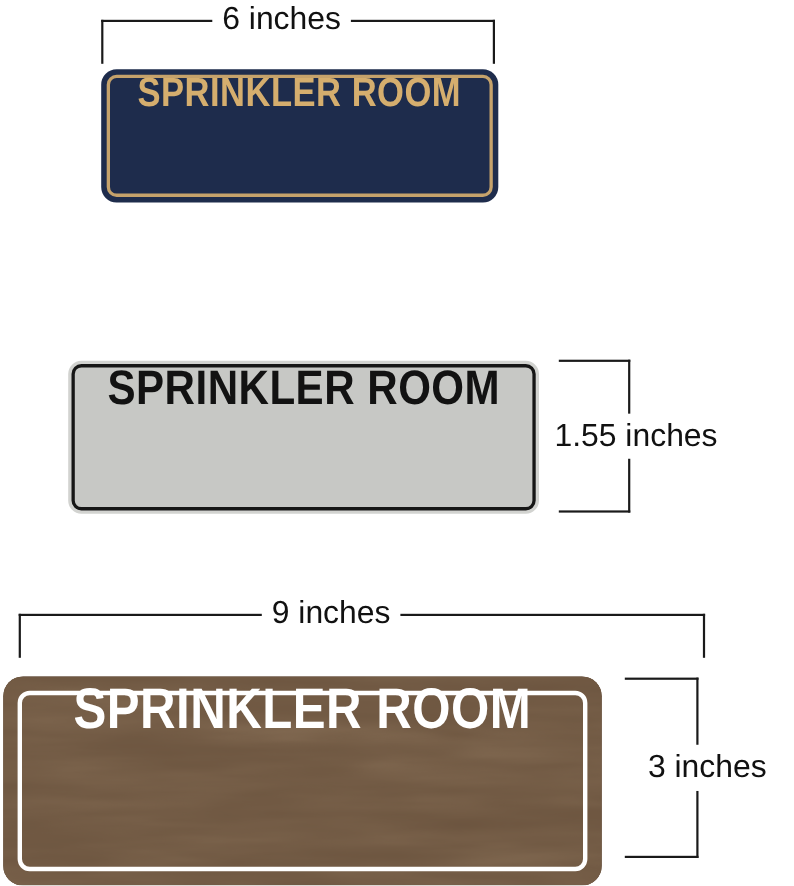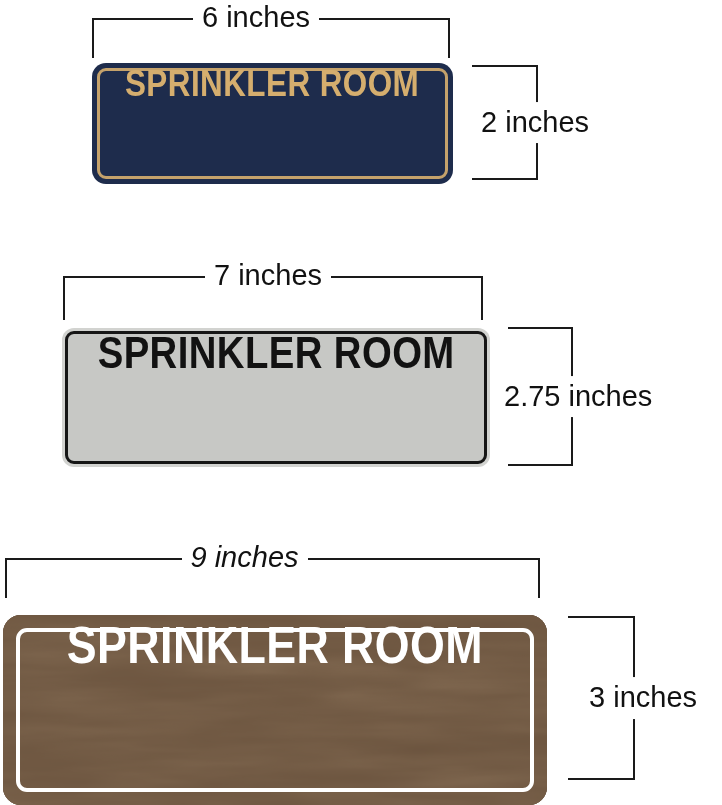--- a/index.html
+++ b/index.html
@@ -101,43 +101,37 @@
 </style>
 </head>
 <body>
 
 <div class="stage">
 
   <div class="dim dim-h" style="left:92px;top:18px;width:358px;height:40px;">
     <span class="dim-label" style="transform:translate(calc(-50% - 15px),-50%);">6 inches</span>
   </div>
 
-  <div class="dim dim-v" style="left:472px;top:65px;width:66px;height:115px;">
-    <span class="dim-label" style="left:3px;">2 inches</span>
-  </div>
 
   <div class="sign sign-navy">
     <div class="sign-inner-border"></div>
     <span class="sign-label">SPRINKLER ROOM</span>
   </div>
 
-  <div class="dim dim-h" style="left:63px;top:276px;width:420px;height:44px;">
-    <span class="dim-label" style="transform:translate(calc(-50% - 5px),-50%);">7 inches</span>
-  </div>
 
   <div class="dim dim-v" style="left:508px;top:327px;width:65px;height:139px;">
-    <span class="dim-label" style="left:-10px;">2.75 inches</span>
+    <span class="dim-label" style="left:-10px;">1.55 inches</span>
   </div>
 
   <div class="sign sign-silver">
     <div class="sign-fill sign-inner-border"></div>
     <span class="sign-label">SPRINKLER ROOM</span>
   </div>
 
-  <div class="dim dim-h" style="left:5px;top:558px;width:535px;height:40px;font-style:italic;">
+  <div class="dim dim-h" style="left:17px;top:558px;width:624px;height:40px;">
     <span class="dim-label" style="transform:translate(calc(-50% - 28px),-50%);">9 inches</span>
   </div>
 
   <div class="dim dim-v" style="left:568px;top:616px;width:67px;height:164px;">
     <span class="dim-label" style="left:15px;">3 inches</span>
   </div>
 
   <div class="sign sign-walnut">
     <svg class="wood-svg" viewBox="0 0 544 190" preserveAspectRatio="none" aria-hidden="true">
       <defs>

